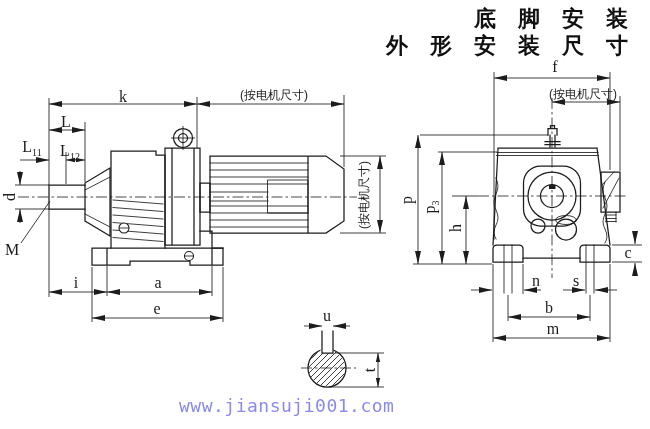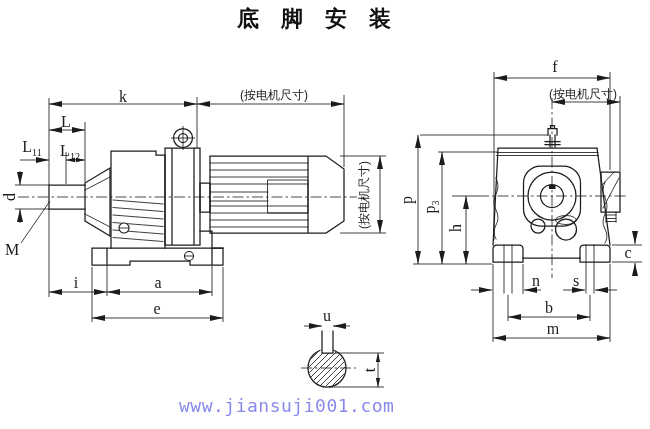--- a/index.html
+++ b/index.html
@@ -1,40 +1,41 @@
 <!DOCTYPE html>
 <html><head>
 <meta charset="utf-8">
 <style>
   html,body{margin:0;padding:0;background:#fff;}
   .page{position:relative;width:650px;height:429px;background:#ffffff;overflow:hidden;
         font-family:"Liberation Serif",serif;}
   .title{position:absolute;top:5px;left:0;width:100%;text-align:center;
          font-family:"Liberation Sans",sans-serif;font-weight:bold;font-size:22px;color:#111;}
-  .title div{letter-spacing:22px;line-height:27px;white-space:nowrap;}
+  .title div{letter-spacing:22px;line-height:27px;white-space:nowrap;text-align:right;}
   .watermark{position:absolute;left:179px;top:395px;
              font-family:"DejaVu Sans Mono",monospace;font-size:18px;color:#8a8aee;
              letter-spacing:.5px;white-space:nowrap;}
   svg{position:absolute;left:0;top:0;}
   .o{fill:none;stroke:#1c1c1c;stroke-width:1.25;stroke-linecap:square;}
   .t{fill:none;stroke:#1c1c1c;stroke-width:.85;stroke-linecap:square;}
   .cl{fill:none;stroke:#1c1c1c;stroke-width:.8;stroke-dasharray:11 3 2.5 3;}
   .dim{fill:none;stroke:#1c1c1c;stroke-width:.85;}
   .lbl{font-family:"Liberation Serif",serif;font-size:16px;fill:#1c1c1c;}
   .sub{font-size:10px;}
   .note{font-family:"Liberation Sans",sans-serif;font-size:12px;fill:#1c1c1c;}
   .wfill{fill:#fff;stroke:#1c1c1c;stroke-width:1.1;}
 </style>
 </head>
 <body>
 
 <div class="page">
 
   <div class="title">
     <div>底脚安装</div>
+    <div>外形安装尺寸</div>
   </div>
 
   <svg width="650" height="429" viewBox="0 0 650 429">
     <defs>
       <marker id="ah" viewBox="0 0 14 8" markerWidth="14" markerHeight="8" refX="13.5" refY="4" orient="auto-start-reverse" markerUnits="userSpaceOnUse">
         <path d="M0.5,1 L13.5,4 L0.5,7 Z" fill="#1c1c1c"></path>
       </marker>
       <marker id="ahs" viewBox="0 0 10 6" markerWidth="10" markerHeight="6" refX="9.5" refY="3" orient="auto-start-reverse" markerUnits="userSpaceOnUse">
         <path d="M0.5,0.8 L9.5,3 L0.5,5.2 Z" fill="#1c1c1c"></path>
       </marker>

